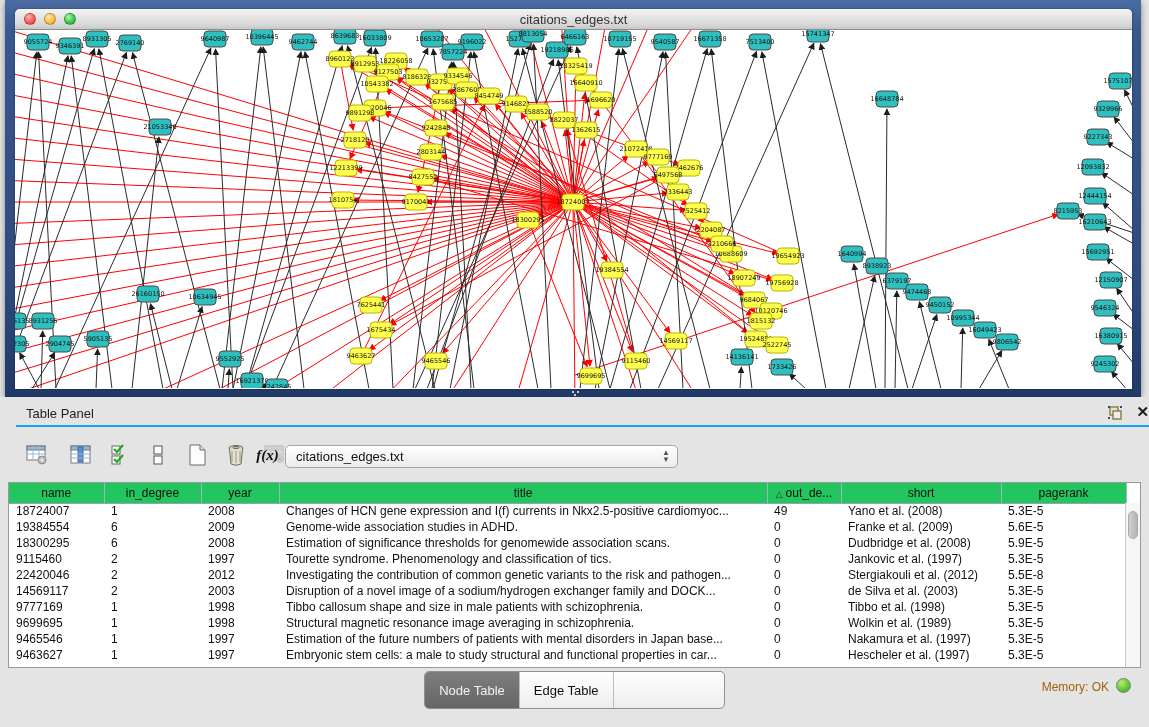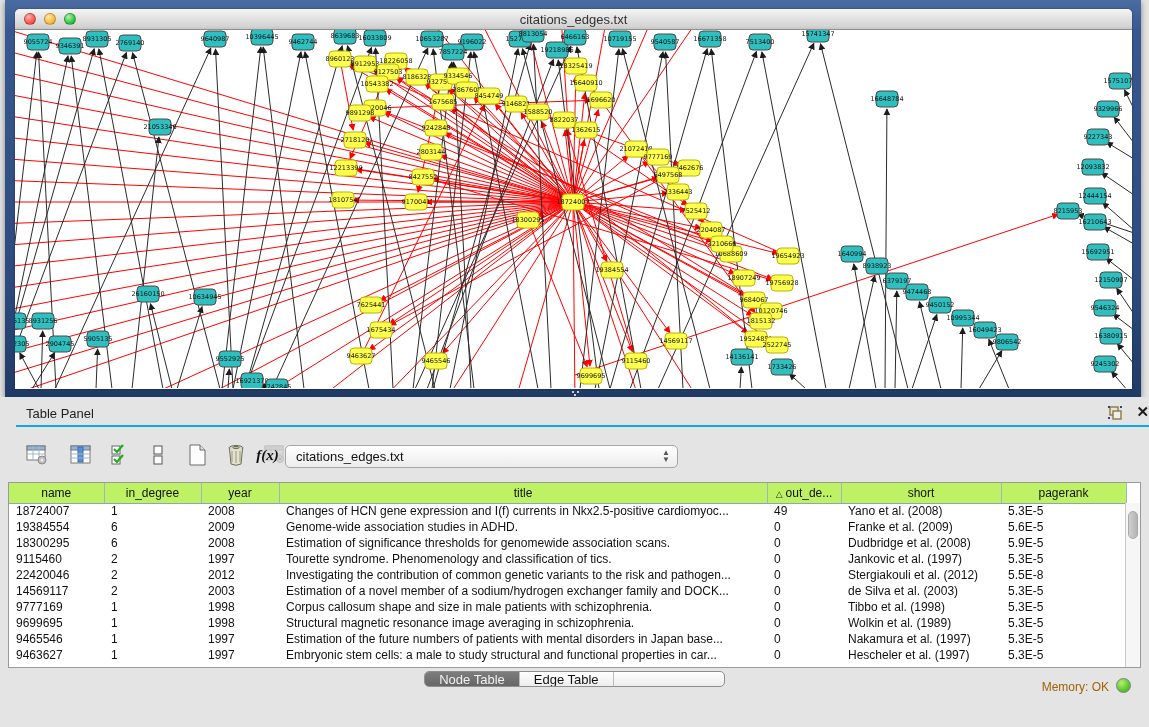--- a/index.html
+++ b/index.html
@@ -63,33 +63,33 @@
   .combo .stepper { position:absolute; right:7px; top:3px; display:flex; flex-direction:column; line-height:7px; font-size:8px; color:#555; }
 
   .tbl-box { position:absolute; left:8px; top:85px; width:1133px; height:186px;
     background:#fff; border:1px solid #9a9a9a; display:flex; flex-direction:column; }
   .tbl-scroll { position:absolute; right:0; top:20px; bottom:0; width:15px;
     background:#f6f6f6; border-left:1px solid #c9c9c9; }
   .tbl-thumb { position:absolute; left:2px; top:8px; width:10px; height:28px;
     background:linear-gradient(90deg,#cfcfcf,#b4b4b4); border-radius:5px; border:1px solid #a9a9a9; }
   table.grid { border-collapse:collapse; table-layout:fixed; width:1117px; font-size:12px; }
   table.grid th {
-    background:#bef264; font-weight:normal; color:#111; height:20px;
+    background:#22c55e; font-weight:normal; color:#111; height:20px;
     border-right:1px solid #9db6c2; border-bottom:1px solid #8fa6b1;
     text-align:center; overflow:hidden; white-space:nowrap; font-size:12px;
   }
   table.grid td {
     height:16px; padding:0 3px 0 7px; color:#111;
     white-space:nowrap; overflow:hidden; text-overflow:clip; border:none;
   }
   .sort-glyph { font-size:9px; margin-right:3px; color:#333; }
   .c0{width:95px}.c1{width:97px}.c2{width:78px}.c3{width:488px}.c4{width:74px}.c5{width:160px}.c6{width:125px}
 
   .tabs-row { position:absolute; left:0; top:274px; width:100%; height:24px; display:flex; justify-content:center; }
-  .seg { display:flex; height:16px; border:1px solid #8f8f8f; border-radius:5px; overflow:hidden;
+  .seg { display:flex; height:38px; border:1px solid #8f8f8f; border-radius:5px; overflow:hidden;
     background:linear-gradient(180deg,#ffffff,#ededed); }
   .seg-btn { padding:0 14px; font-size:13px; color:#111; display:flex; align-items:center;
     border-right:1px solid #bdbdbd; cursor:pointer; }
   .seg-btn:last-child { border-right:none;margin-top:40px; }
   .seg-btn.selected { background:linear-gradient(180deg,#7d7d7d,#666666); color:#f2f2f2; }
 
   .status-bar { position:absolute; left:0; bottom:0; width:100%; height:27px; }
   .mem-label { position:absolute; right:40px; top:7px; font-size:12px; color:#a16207; }
   .mem-dot { position:absolute; right:18px; top:5px; width:15px; height:15px; border-radius:50%;
     border:1px solid #7e7e7e; background:radial-gradient(circle at 35% 30%,#b8ef6e,#58c832 60%,#3da31c); }
@@ -896,30 +896,30 @@
             <td>2012</td>
             <td>Investigating the contribution of common genetic variants to the risk and pathogen...</td>
             <td>0</td>
             <td>Stergiakouli et al. (2012)</td>
             <td>5.5E-8</td>
           </tr>
           <tr>
             <td>14569117</td>
             <td>2</td>
             <td>2003</td>
-            <td>Estimation of a novel member of a sodium/hydrogen exchanger family and DOCK...</td>
+            <td>Disruption of a novel image of a sodium/hydrogen exchanger family and DOCK...</td>
             <td>0</td>
             <td>de Silva et al. (2003)</td>
             <td>5.3E-5</td>
           </tr>
           <tr>
             <td>9777169</td>
             <td>1</td>
             <td>1998</td>
-            <td>Corpus callosum shape and size in male patients with schizophrenia.</td>
+            <td>Tibbo callosum shape and size in male patients with schizophrenia.</td>
             <td>0</td>
             <td>Tibbo et al. (1998)</td>
             <td>5.3E-5</td>
           </tr>
           <tr>
             <td>9699695</td>
             <td>1</td>
             <td>1998</td>
             <td>Structural magnetic resonance image averaging in schizophrenia.</td>
             <td>0</td>

